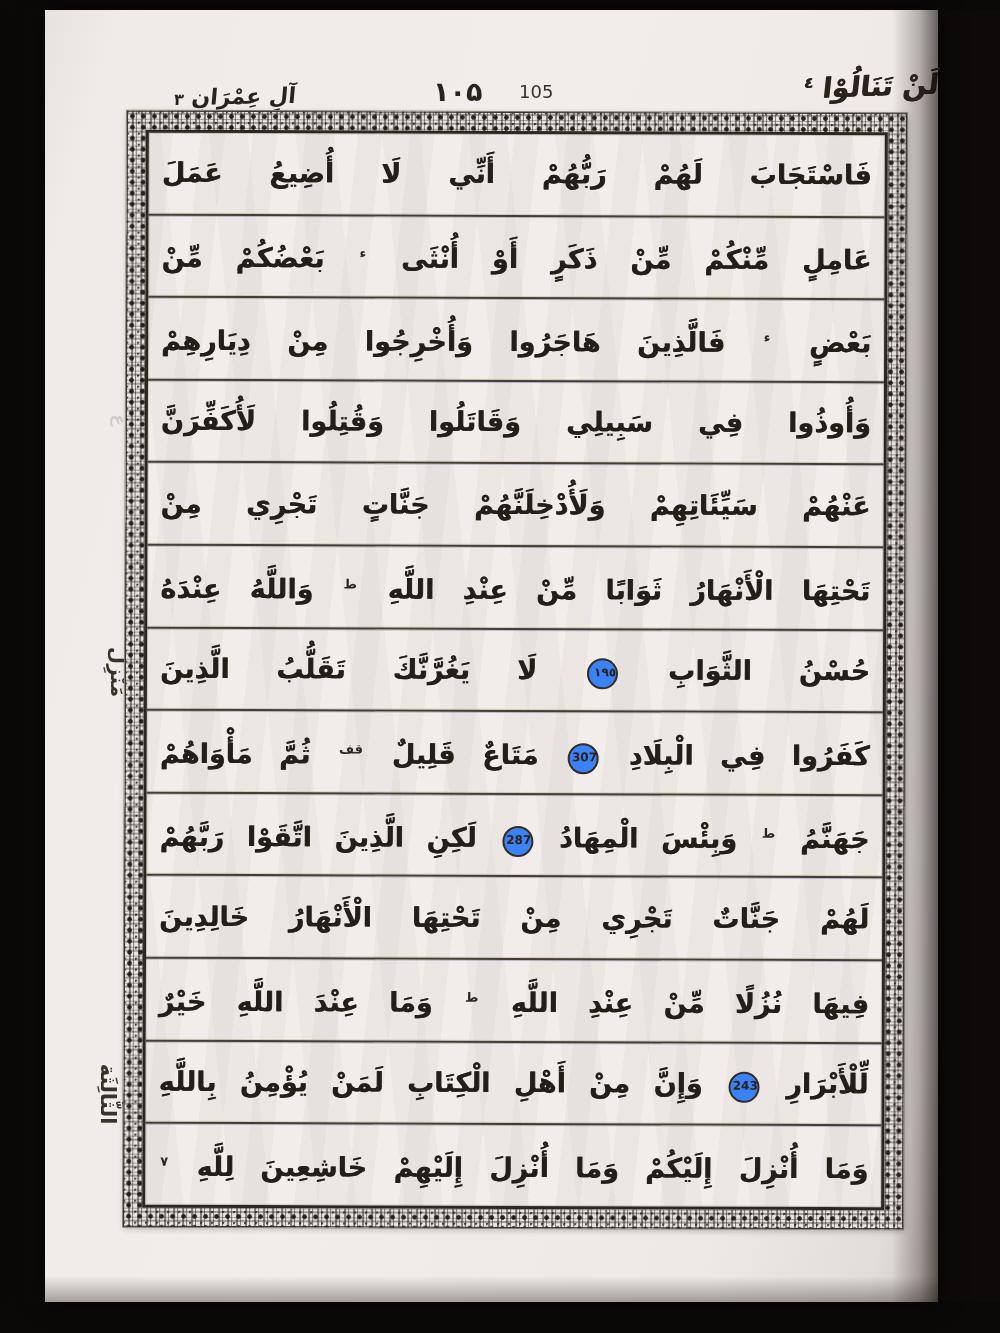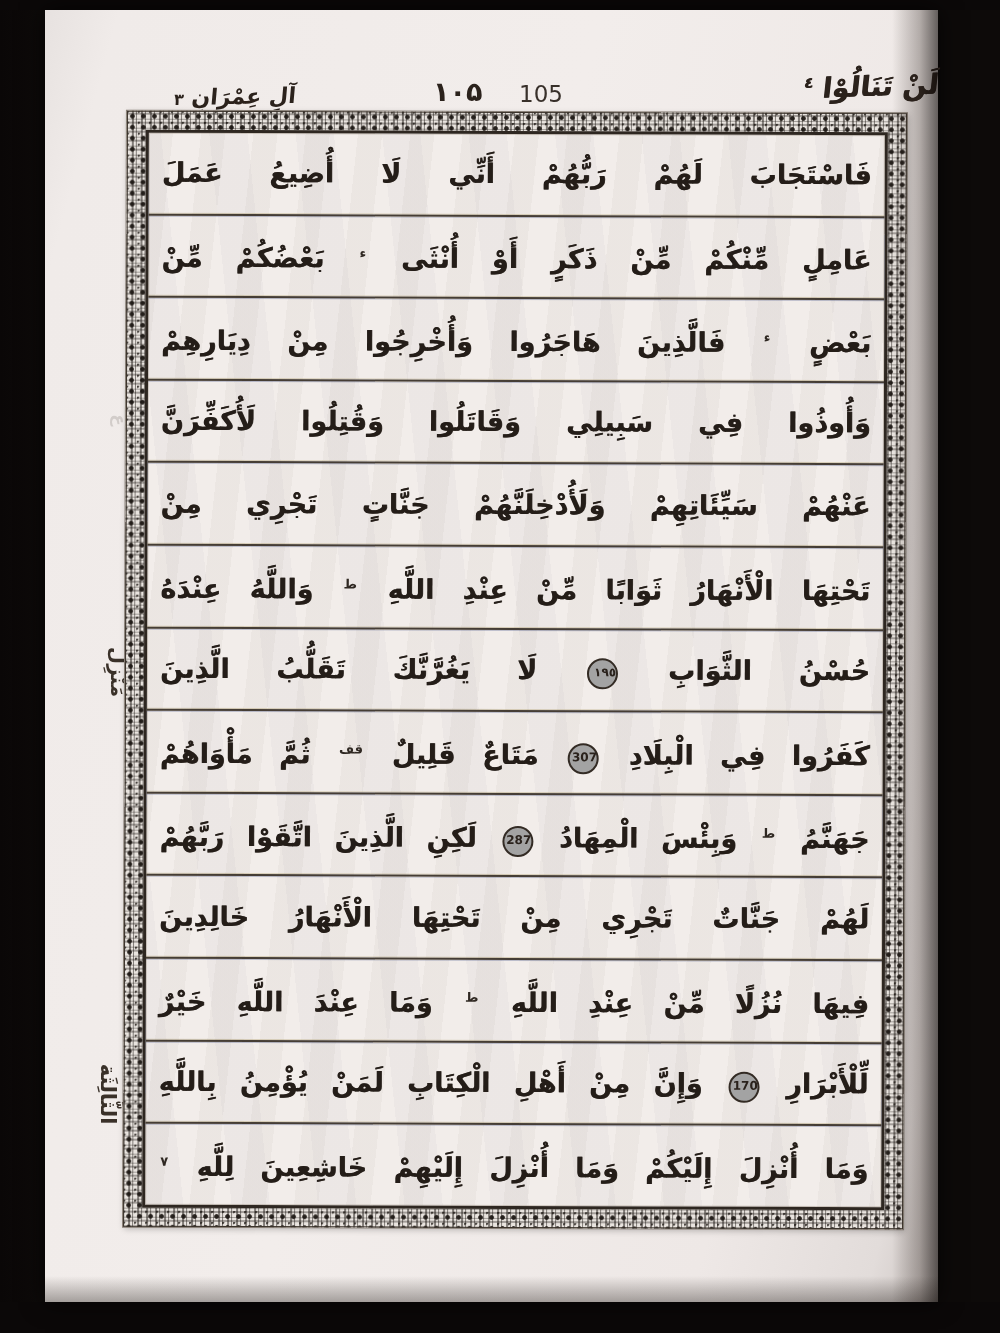--- a/index.html
+++ b/index.html
@@ -14,21 +14,21 @@
     background:linear-gradient(to right,rgba(40,30,25,0),rgba(40,30,25,.30) 60%,rgba(15,10,8,.62));pointer-events:none;}
   .page-bottom-shade{position:absolute;left:0;bottom:0;width:100%;height:26px;
     background:linear-gradient(to bottom,rgba(30,22,18,0),rgba(20,14,10,.35));pointer-events:none;}
 
   
   .hdr{position:absolute;color:#2b221c;white-space:nowrap;}
   .hdr-surah{left:100px;top:74px;width:180px;text-align:center;font-size:22px;font-weight:bold;
     transform:skewX(-6deg) rotate(-1deg);}
   .hdr-surah .num{font-size:16px;}
   .hdr-pg-ar{left:388px;top:66px;font-size:27px;font-weight:bold;letter-spacing:2px;text-align:right;}
-  .hdr-pg-lat{left:474px;top:71px;font-size:23px;color:#38302a;}
+  .hdr-pg-lat{left:474px;top:71px;font-size:18px;color:#38302a;}
   .hdr-juz{left:720px;top:60px;width:212px;text-align:center;font-size:28px;font-weight:bold;
     transform:skewX(-8deg) rotate(-2deg);text-shadow:.6px 0 0 #2b221c;}
   .hdr-juz .num{font-size:15px;vertical-align:super;}
 
   
   .frame{position:absolute;left:80px;top:102px;width:780px;height:1116px;
     background-color:#e9e4df;
     background-image:
       radial-gradient(circle at 50% 50%, rgba(28,23,19,.95) 1.9px, rgba(28,23,19,0) 2.8px),
       radial-gradient(circle at 0% 0%, rgba(28,23,19,.8) 1.9px, rgba(28,23,19,0) 2.8px),
@@ -44,21 +44,21 @@
       repeating-linear-gradient(96deg, rgba(125,115,100,.055) 0 24px, rgba(0,0,0,0) 24px 52px),
       repeating-linear-gradient(84deg, rgba(105,100,125,.045) 0 38px, rgba(0,0,0,0) 38px 86px);}
   .row{flex:1 1 0;display:flex;align-items:center;position:relative;}
   .row:not(:last-child){border-bottom:2px solid #453d35;
     box-shadow:0 1px 0 rgba(90,100,145,.35), inset 0 -1px 0 rgba(160,138,75,.3);}
   .ln{flex:1;direction:rtl;text-align:justify;text-align-last:justify;
     padding:0 13px;font-size:27px;font-weight:bold;color:#241d18;line-height:46px;
     text-shadow:.5px 0 0 rgba(36,29,24,.85);}
   .ayah{display:inline-block;width:27px;height:27px;border:2px solid #332b24;border-radius:50%;
     font-size:12px;font-weight:bold;line-height:24px;text-align:center;vertical-align:3px;
-    margin:0 3px;letter-spacing:0;text-shadow:none;color:#2a221c;background:#a3a3a3;}
+    margin:0 3px;letter-spacing:0;text-shadow:none;color:#2a221c;background:#3b82f6;}
   .mark{font-size:13px;vertical-align:10px;margin:0 2px;text-shadow:none;color:#2f2username:none;color:#2f2822;}
   .mark{color:#2f2822;}
 
   
   .vnote{position:absolute;width:110px;text-align:center;color:#3a3129;font-weight:bold;
     transform:rotate(90deg);transform-origin:center;white-space:nowrap;}
   .vnote-manzil{left:18px;top:650px;font-size:20px;}
   .vnote-section{left:8px;top:1072px;font-size:21px;}
   .vnote-faint{left:20px;top:400px;font-size:17px;opacity:.16;filter:blur(.4px);}
 
@@ -121,21 +121,21 @@
           <div class="row">
             <div class="ln"><span class="t">جَهَنَّمُ</span> <span class="mark">ط</span> <span class="t">وَبِئْسَ الْمِهَادُ</span> <span class="ayah">287</span> <span class="t">لَكِنِ الَّذِينَ اتَّقَوْا رَبَّهُمْ</span> </div>
           </div>
           <div class="row">
             <div class="ln"><span class="t">لَهُمْ جَنَّاتٌ تَجْرِي مِنْ تَحْتِهَا الْأَنْهَارُ خَالِدِينَ</span> </div>
           </div>
           <div class="row">
             <div class="ln"><span class="t">فِيهَا نُزُلًا مِّنْ عِنْدِ اللَّهِ</span> <span class="mark">ط</span> <span class="t">وَمَا عِنْدَ اللَّهِ خَيْرٌ</span> </div>
           </div>
           <div class="row">
-            <div class="ln"><span class="t">لِّلْأَبْرَارِ</span> <span class="ayah">170</span> <span class="t">وَإِنَّ مِنْ أَهْلِ الْكِتَابِ لَمَنْ يُؤْمِنُ بِاللَّهِ</span> </div>
+            <div class="ln"><span class="t">لِّلْأَبْرَارِ</span> <span class="ayah">243</span> <span class="t">وَإِنَّ مِنْ أَهْلِ الْكِتَابِ لَمَنْ يُؤْمِنُ بِاللَّهِ</span> </div>
           </div>
           <div class="row">
             <div class="ln"><span class="t">وَمَا أُنْزِلَ إِلَيْكُمْ وَمَا أُنْزِلَ إِلَيْهِمْ خَاشِعِينَ لِلَّهِ</span> <span class="mark">٧</span> </div>
           </div>
         </div>
     </div>
 
     <div class="page-right-shade"></div>
     <div class="page-bottom-shade"></div>
   </div>

